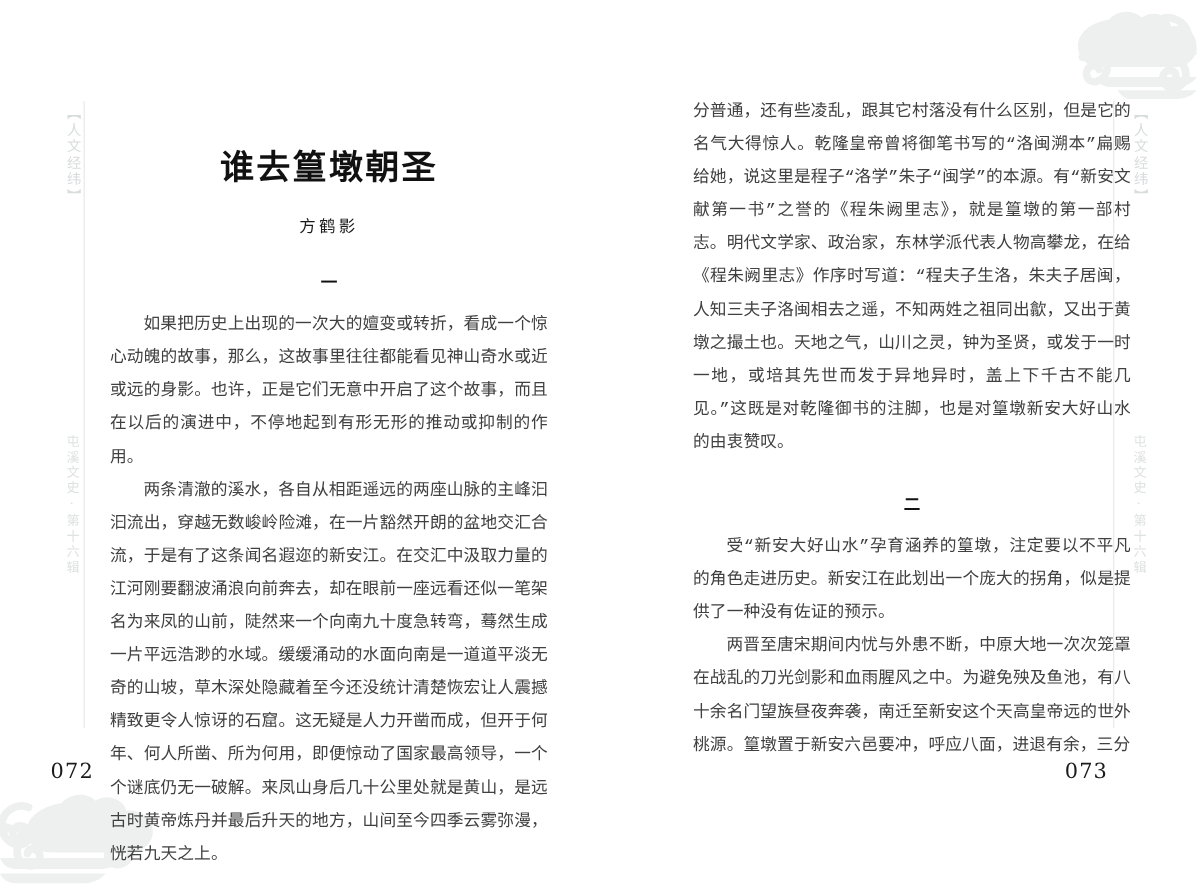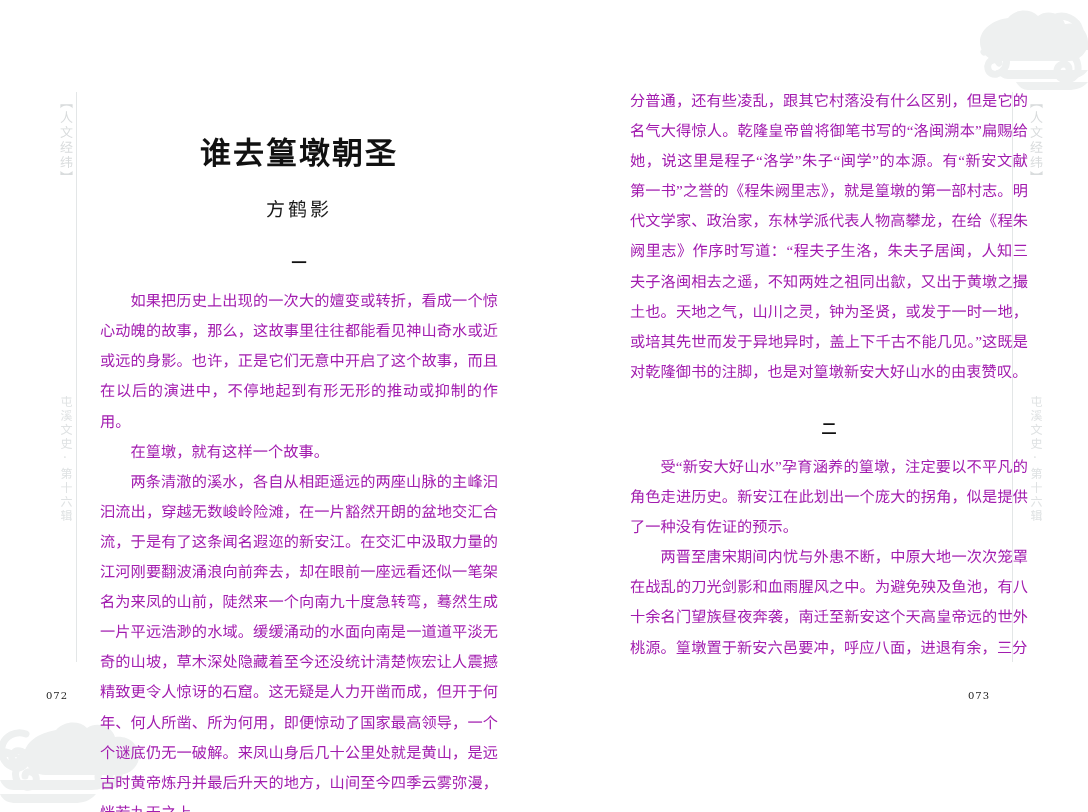--- a/index.html
+++ b/index.html
@@ -62,50 +62,50 @@
     font-size:31px;
     letter-spacing:2px;
     color:#111;
     text-align:center;
     margin:0;
     padding:0;
     line-height:1.2;
   }
   .byline{
     text-align:center;
-    font-size:19px;
+    font-size:15px;
     color:#1a1a1a;
     letter-spacing:3px;
     margin-top:22px;
     font-family:"DejaVu Serif","Liberation Serif",serif;
   }
   .sectmark{
     text-align:center;
     font-size:15px;
     color:#111;
     font-weight:700;
     letter-spacing:0;
     margin:30px 0 14px 0;
   }
   p.para{
     margin:0;
     font-size:15.2px;
     line-height:30.1px;
-    color:#a21caf;
+    color:#404040;
     text-align:justify;
     text-justify:inter-ideograph;
     text-indent:2em;
     letter-spacing:0.1px;
-    font-family:Liberation Serif, serif;
+    font-family:Liberation Mono, monospace;
   }
 
   .folio{
     position:absolute;
     font-family:"DejaVu Serif","Liberation Serif",serif;
-    font-size:10px;
+    font-size:19px;
     color:#1b1b1b;
     letter-spacing:1px;
   }
   .folio-left{left:46px;top:690px;}
   .folio-right{left:968px;top:690px;}
 </style>
 </head>
 <body>
 
 <div class="page">
@@ -151,21 +151,20 @@
   <div class="vrun vrun-series" style="left:1027px;top:395px;">屯溪文史·第十六辑</div>
 
   <div class="col col-left">
     <h1 class="title" style="margin-top:135px;">谁去篁墩朝圣</h1>
 
     <div class="byline">方鹤影</div>
 
     <div class="sectmark">一</div>
 
     <p class="para">如果把历史上出现的一次大的嬗变或转折，看成一个惊心动魄的故事，那么，这故事里往往都能看见神山奇水或近或远的身影。也许，正是它们无意中开启了这个故事，而且在以后的演进中，不停地起到有形无形的推动或抑制的作用。</p>
-    <p class="para">在篁墩，就有这样一个故事。</p>
     <p class="para">两条清澈的溪水，各自从相距遥远的两座山脉的主峰汩汩流出，穿越无数峻岭险滩，在一片豁然开朗的盆地交汇合流，于是有了这条闻名遐迩的新安江。在交汇中汲取力量的江河刚要翻波涌浪向前奔去，却在眼前一座远看还似一笔架名为来凤的山前，陡然来一个向南九十度急转弯，蓦然生成一片平远浩渺的水域。缓缓涌动的水面向南是一道道平淡无奇的山坡，草木深处隐藏着至今还没统计清楚恢宏让人震撼精致更令人惊讶的石窟。这无疑是人力开凿而成，但开于何年、何人所凿、所为何用，即便惊动了国家最高领导，一个个谜底仍无一破解。来凤山身后几十公里处就是黄山，是远古时黄帝炼丹并最后升天的地方，山间至今四季云雾弥漫，恍若九天之上。</p>
 
   </div>
 
   <div class="folio folio-left">072</div>
 
   <div class="col col-right" style="top:86px;">
     <p class="para" style="text-indent:0;">分普通，还有些凌乱，跟其它村落没有什么区别，但是它的名气大得惊人。乾隆皇帝曾将御笔书写的“洛闽溯本”扁赐给她，说这里是程子“洛学”朱子“闽学”的本源。有“新安文献第一书”之誉的《程朱阙里志》，就是篁墩的第一部村志。明代文学家、政治家，东林学派代表人物高攀龙，在给《程朱阙里志》作序时写道：“程夫子生洛，朱夫子居闽，人知三夫子洛闽相去之遥，不知两姓之祖同出歙，又出于黄墩之撮土也。天地之气，山川之灵，钟为圣贤，或发于一时一地，或培其先世而发于异地异时，盖上下千古不能几见。”这既是对乾隆御书的注脚，也是对篁墩新安大好山水的由衷赞叹。</p>
 
     <div class="sectmark">二</div>

